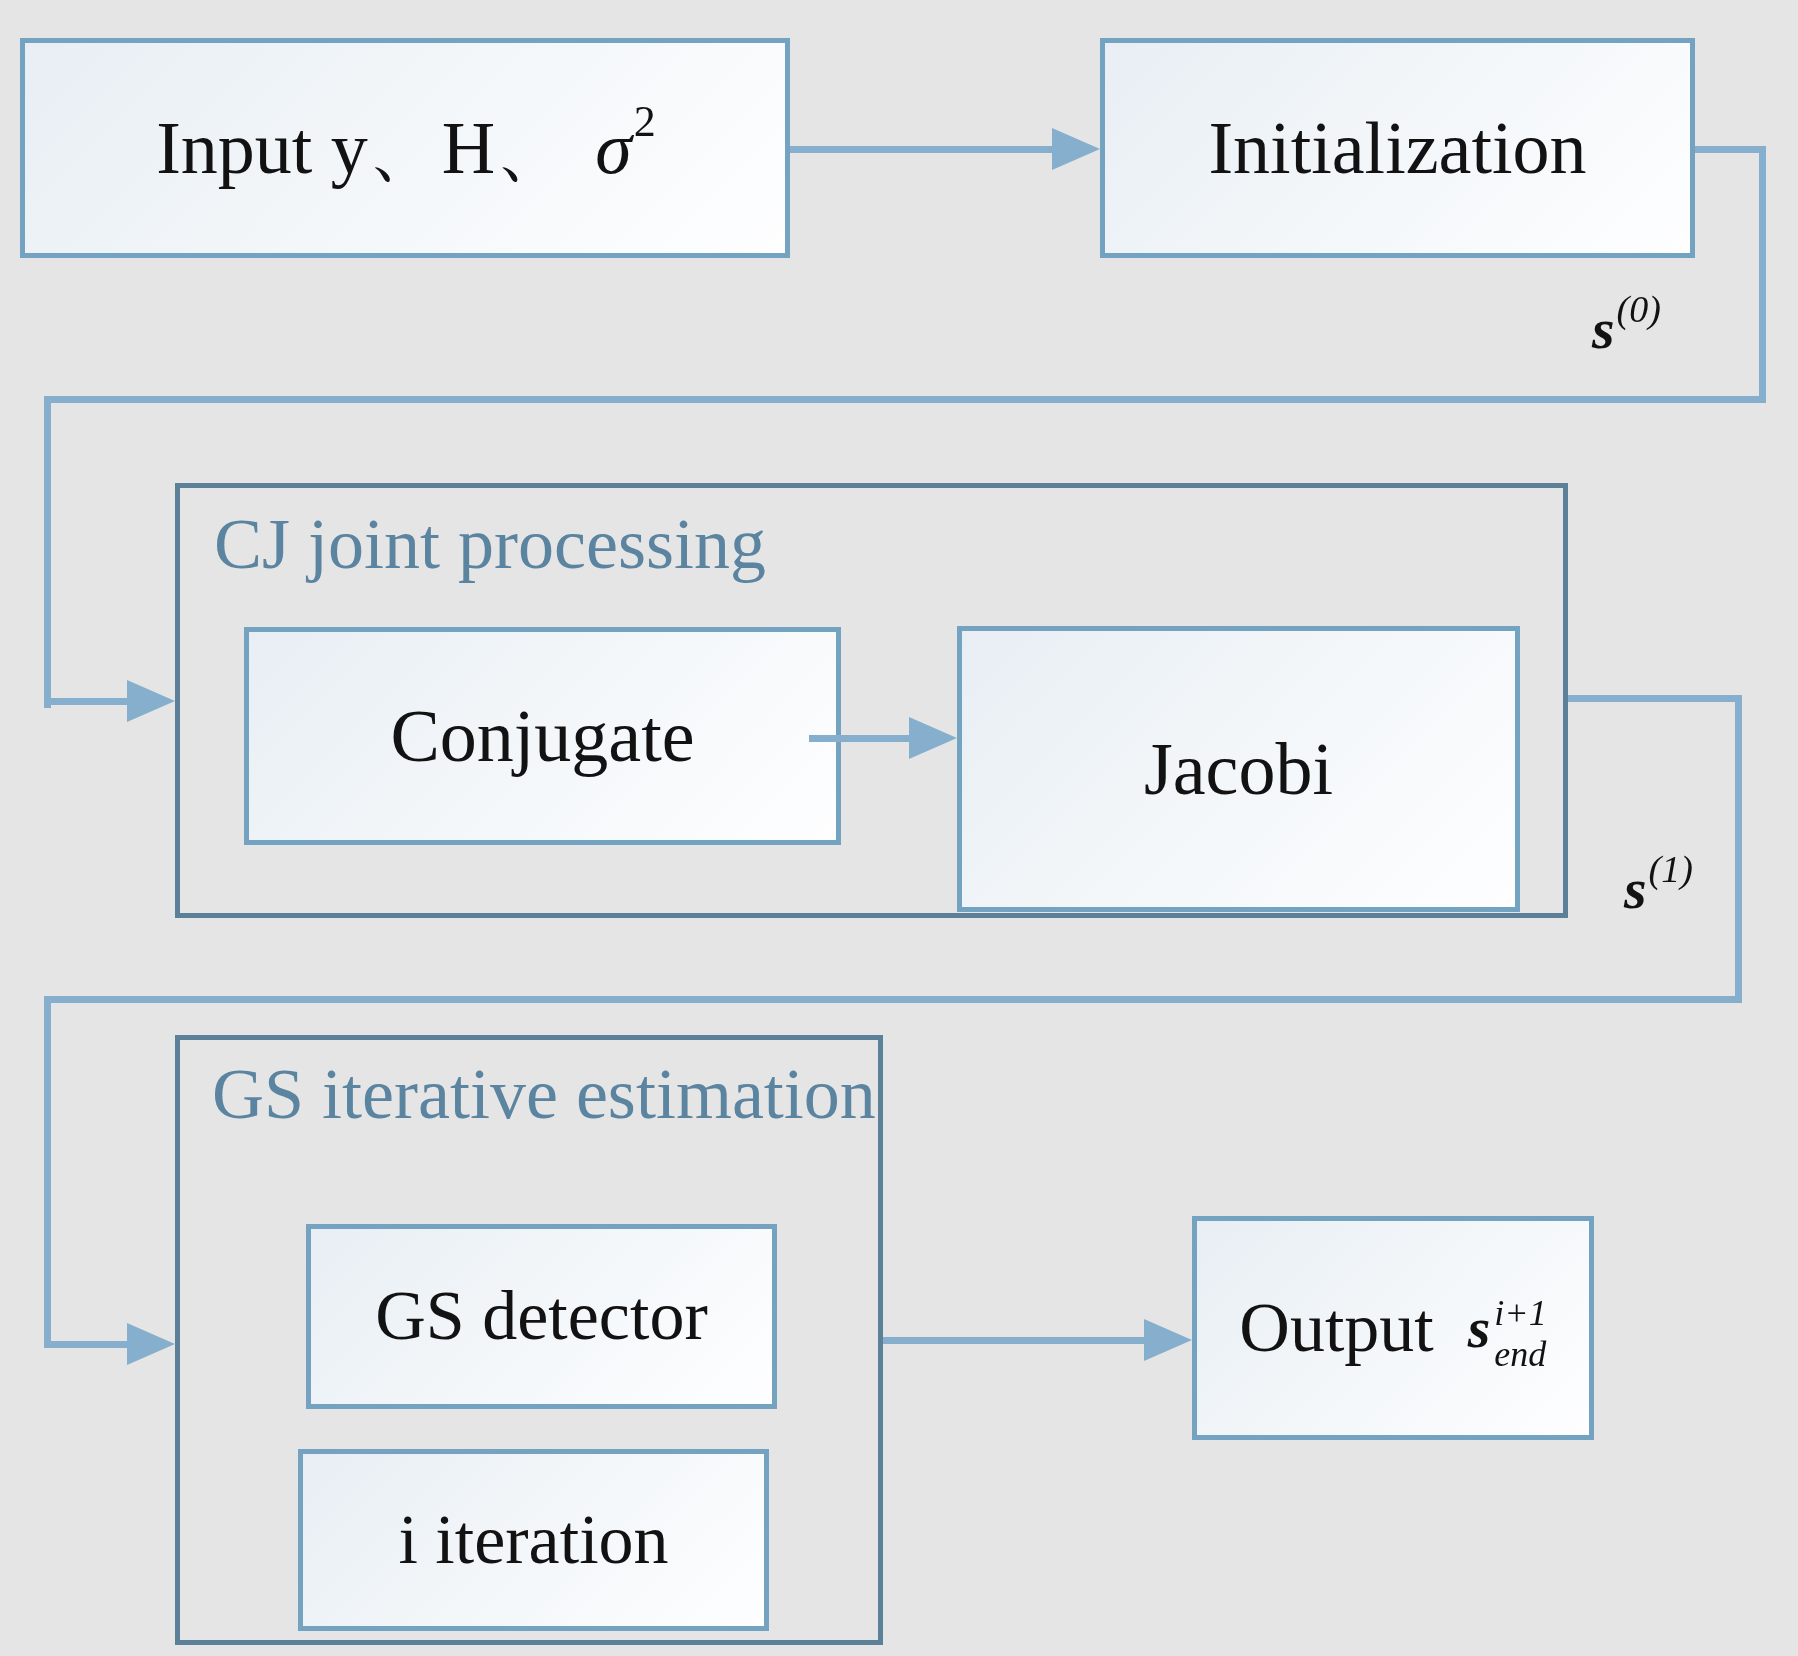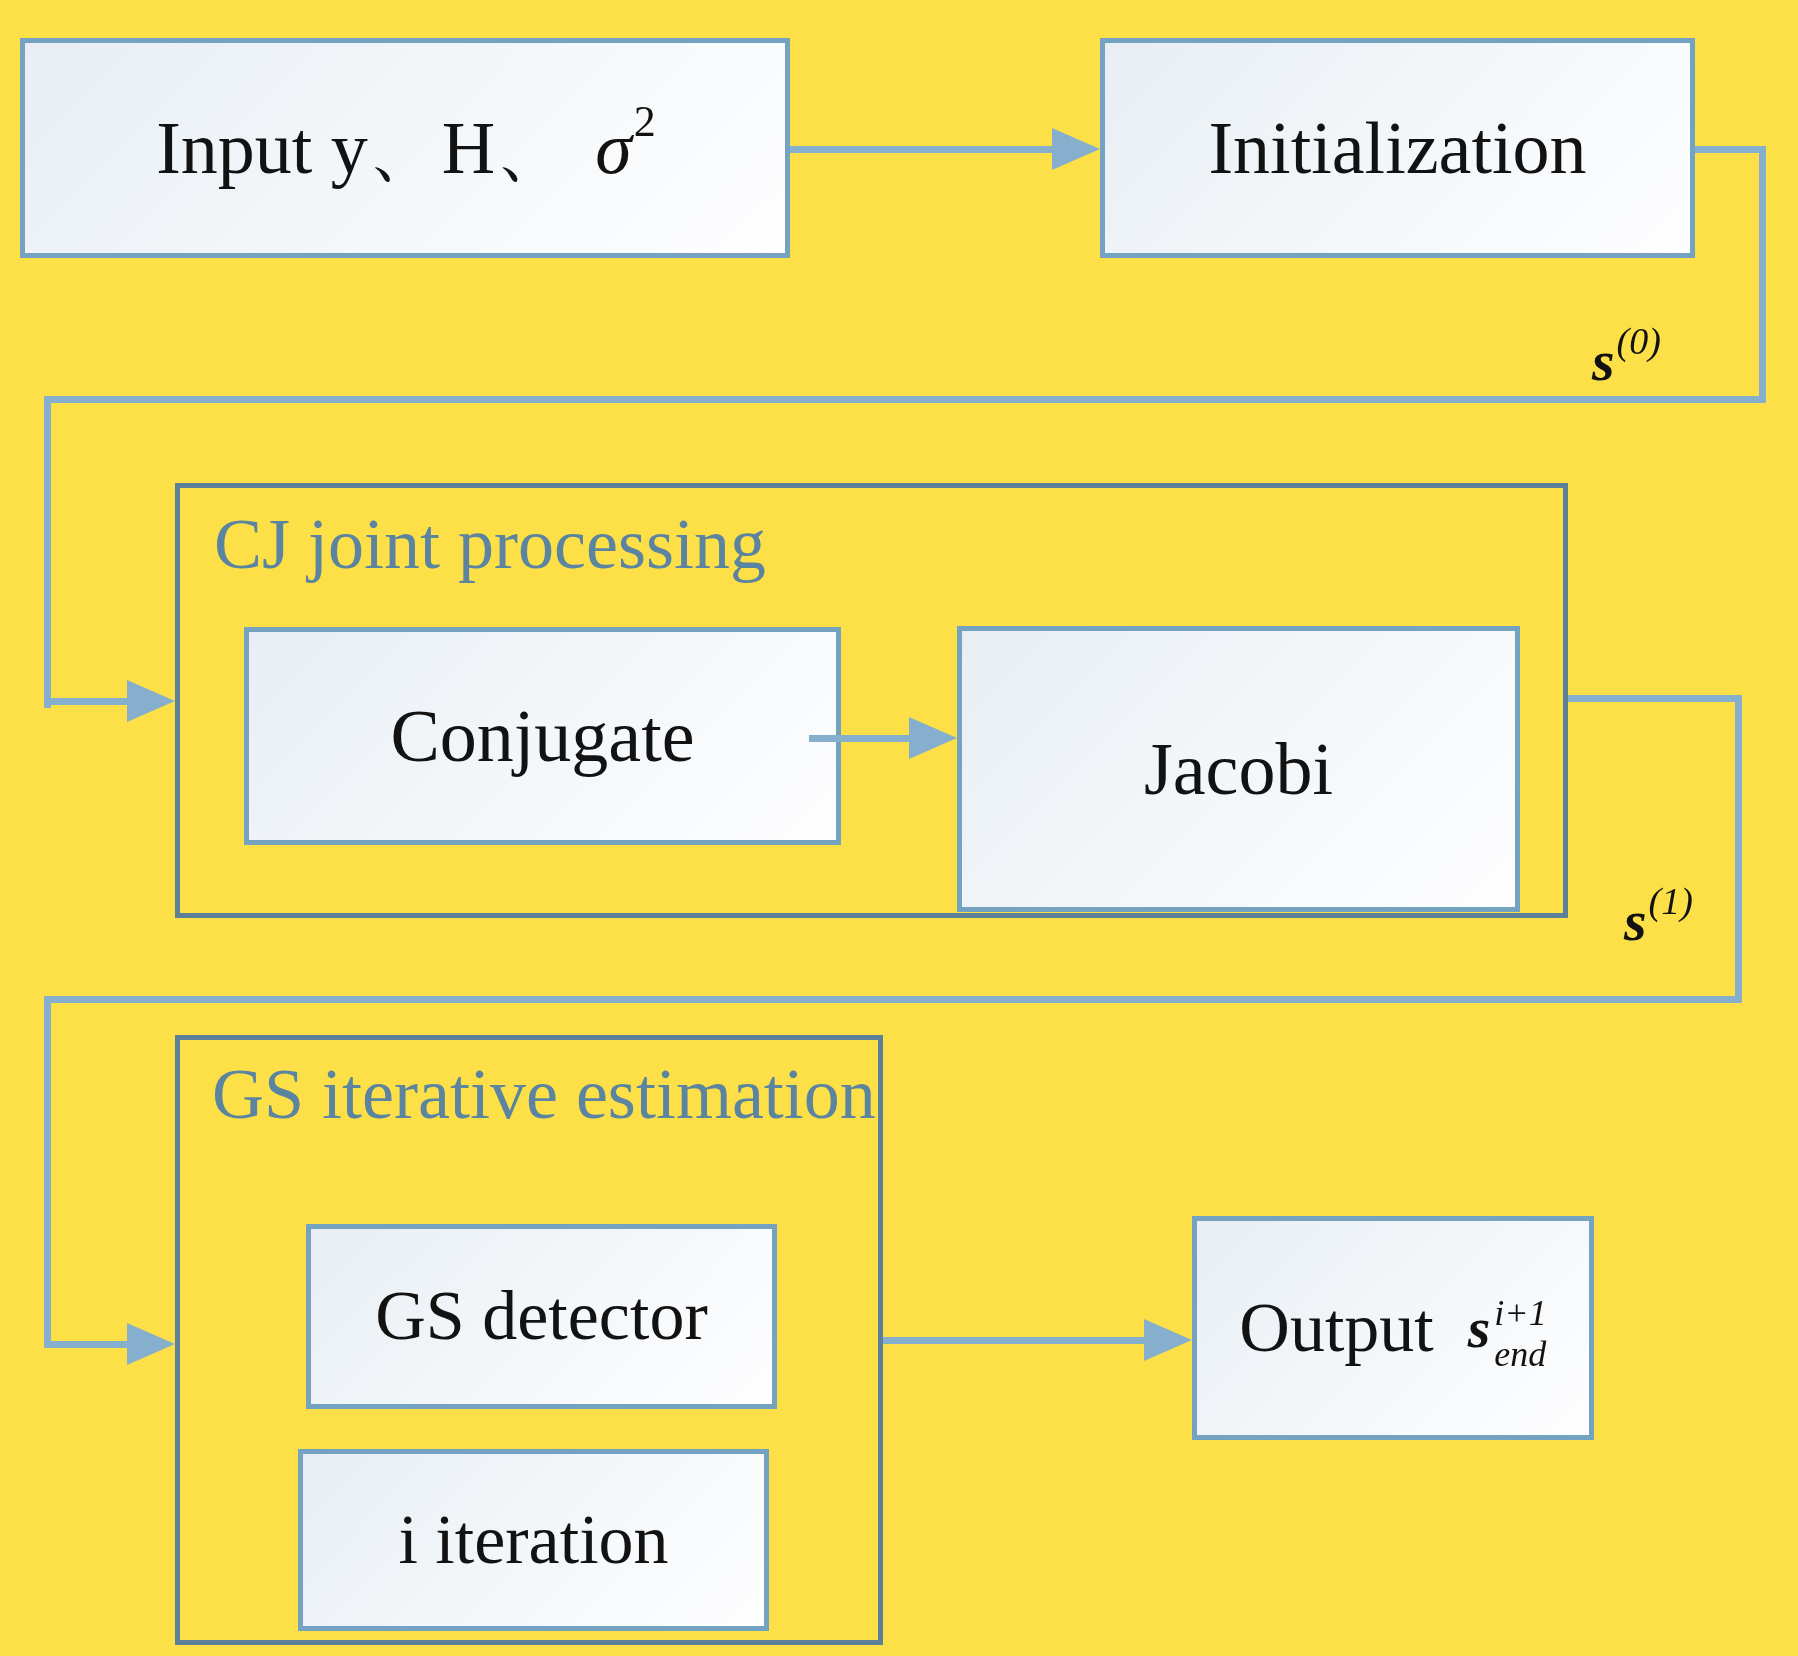--- a/index.html
+++ b/index.html
@@ -4,21 +4,21 @@
 <style>
   :root{
     --connector:#85AFCC;
     --box-border:#74A3C2;
     --container-border:#5C8098;
     --label-text:#5B84A0;
     --ink:#121212;
   }
   html,body{margin:0;padding:0;background:#ffffff;}
   .canvas{
-    position:relative;width:1798px;height:1656px;background:#fde047;overflow:hidden;
+    position:relative;width:1798px;height:1656px;background:#e5e5e5;overflow:hidden;
     font-family:"Liberation Serif","DejaVu Serif","DejaVu Sans",serif;
   }
   .node{
     position:absolute;box-sizing:border-box;
     border:5px solid var(--box-border);
     background:linear-gradient(135deg,#E8EEF4 0%,#F2F6F9 45%,#FEFEFF 100%);
     display:flex;align-items:center;justify-content:center;
     font-size:74px;color:var(--ink);text-align:center;line-height:1.12;
   }
   .container-frame{
@@ -30,21 +30,21 @@
     position:absolute;font-size:72px;color:var(--label-text);line-height:1;white-space:nowrap;
   }
   .hline,.vline{position:absolute;background:var(--connector);}
   .arrowhead{
     position:absolute;width:0;height:0;border-style:solid;
     border-top:21px solid transparent;border-bottom:21px solid transparent;
     border-right:none;border-left:48px solid var(--connector);
   }
   .edge-label{
     position:absolute;font-size:58px;color:var(--ink);
-    font-style:italic;font-weight:bold;line-height:1;white-space:nowrap;margin-top:32px;
+    font-style:italic;font-weight:bold;line-height:1;white-space:nowrap;
   }
   .edge-label sup{font-size:38px;font-weight:normal;position:relative;top:-6px;left:2px;}
   .math-var{font-style:italic;font-weight:bold;font-size:58px;line-height:1;}
   .supsub{
     display:inline-flex;flex-direction:column;align-items:flex-start;
     font-size:36px;font-style:italic;font-weight:normal;line-height:1.15;
     margin-left:4px;transform:translateY(6px);
   }
   .sigma{font-style:italic;margin-left:26px;}
   .sigma-exp{font-size:44px;position:relative;top:-26px;left:2px;}

